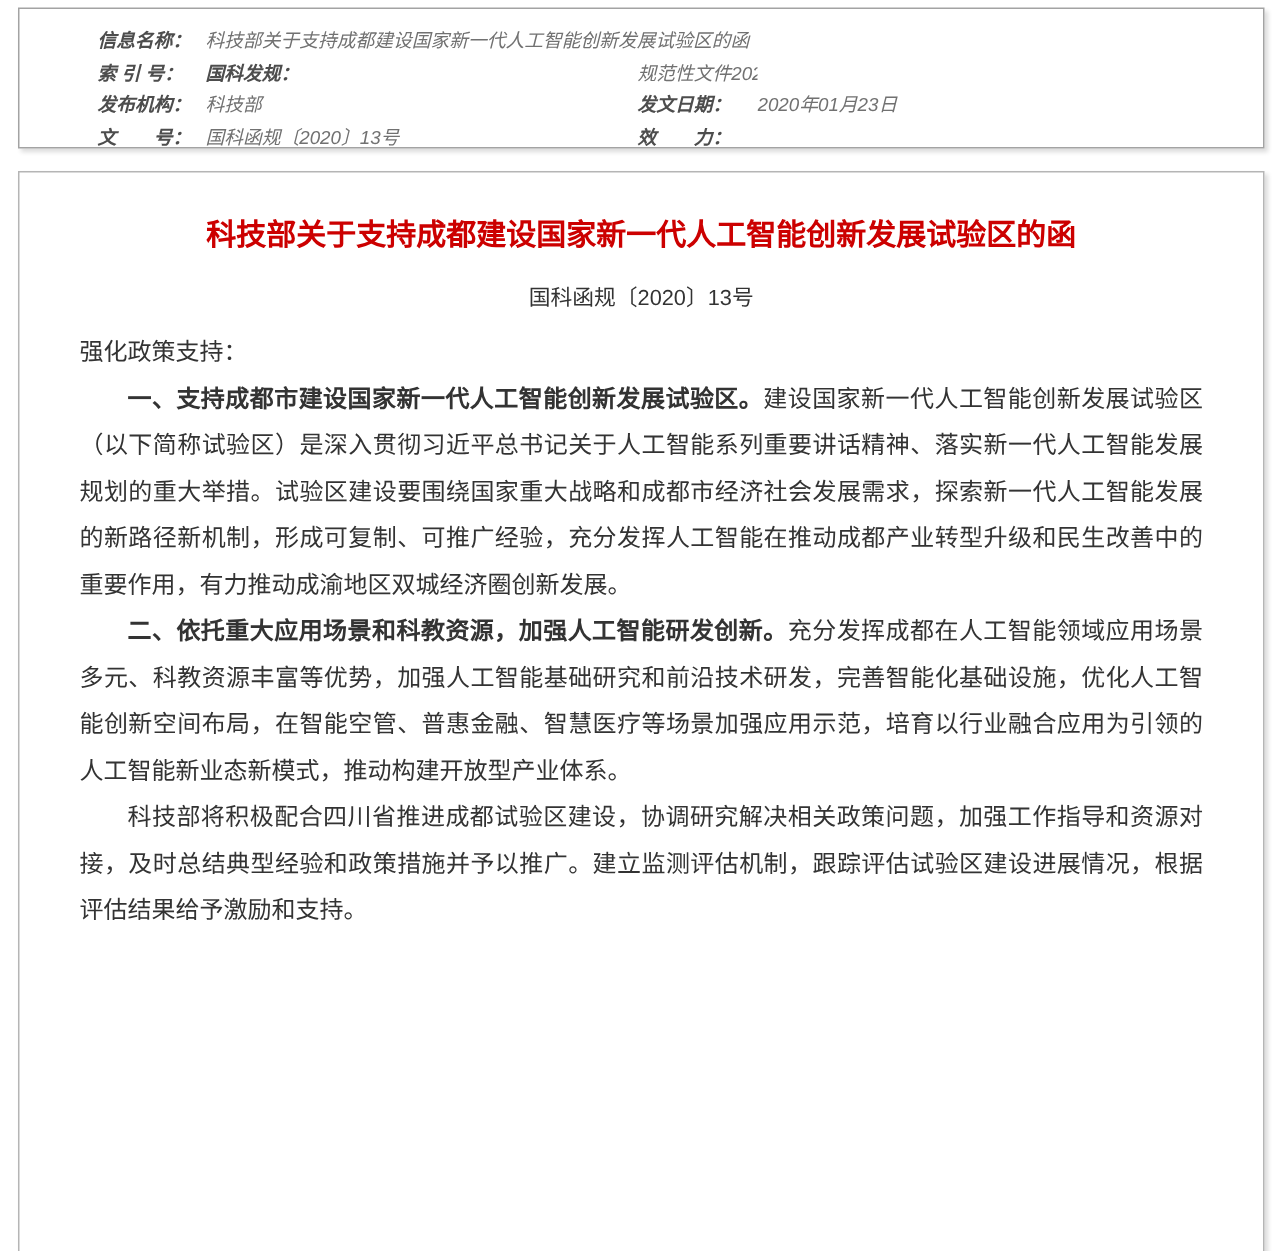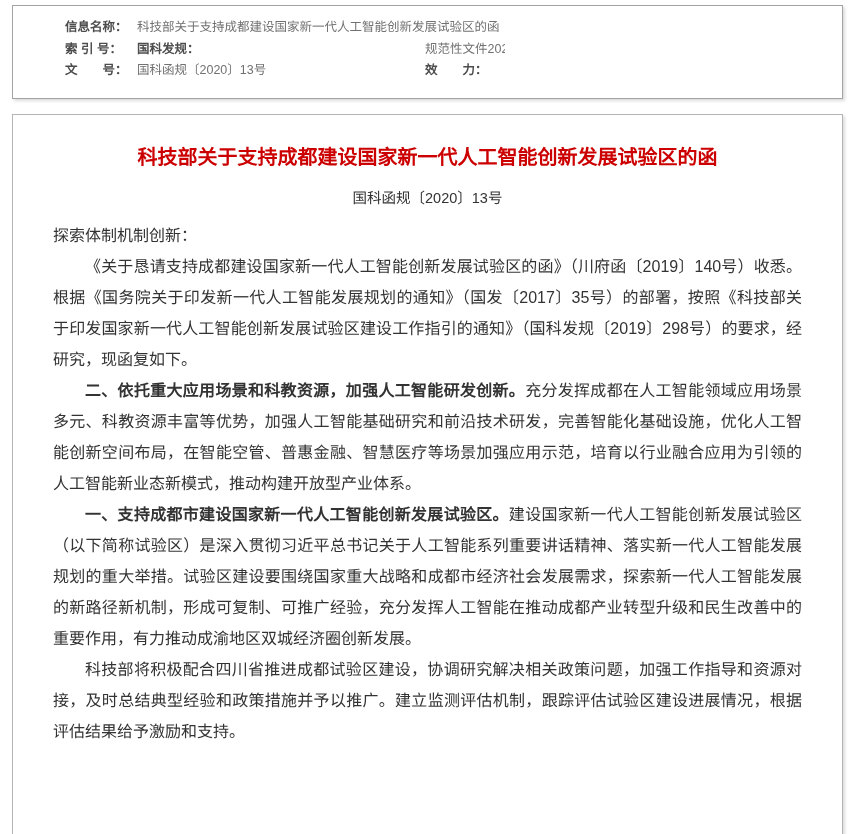--- a/index.html
+++ b/index.html
@@ -26,20 +26,21 @@
     padding: 11px 10px 0 52px;
     font-size: 12.5px;
   }
   .meta-row {
     display: grid;
     grid-template-columns: 72px 288px 80px auto;
     align-items: baseline;
     height: 21.5px;
     line-height: 21.5px;
     white-space: nowrap;
+    font-style: italic;
   }
   .meta-label {
     font-weight: bold;
     color: #4d4d4d;
   }
   .meta-value {
     color: #717171;
     overflow: hidden;
   }
   .meta-value.span-rest { grid-column: 2 / 5; }
@@ -82,31 +83,36 @@
   <div class="meta-row">
     <span class="meta-label">信息名称：</span>
     <span class="meta-value span-rest">科技部关于支持成都建设国家新一代人工智能创新发展试验区的函</span>
   </div>
   <div class="meta-row">
     <span class="meta-label">索 引 号：</span>
     <span class="meta-label">国科发规：</span>
     <span class="meta-value">规范性文件2020</span>
   </div>
   <div class="meta-row">
+    <span class="meta-label">发布机构：</span>
+    <span class="meta-value">科技部</span>
+    <span class="meta-label">发文日期：</span>
+    <span class="meta-value">2020年01月23日</span>
+  </div>
+  <div class="meta-row">
     <span class="meta-label">文　　号：</span>
     <span class="meta-value">国科函规〔2020〕13号</span>
     <span class="meta-label">效　　力：</span>
     <span class="meta-value"></span>
   </div>
 </div>
 
 <div class="panel" id="doc-panel">
   <div class="doc-title">科技部关于支持成都建设国家新一代人工智能创新发展试验区的函</div>
   <div class="doc-number">国科函规〔2020〕13号</div>
   <div class="doc-body">
-    <p class="salutation">探索体制机制创新：</p>
-    <p class="para"><b class="lead"></b><span>《关于恳请支持成都建设国家新一代人工智能创新发展试验区的函》（川府函〔2019〕140号）收悉。根据《国务院关于印发新一代人工智能发展规划的通知》（国发〔2017〕35号）的部署，按照《科技部关于印发国家新一代人工智能创新发展试验区建设工作指引的通知》（国科发规〔2019〕298号）的要求，经研究，现函复如下。</span></p>
+    <p class="salutation">强化政策支持：</p>
+    <p class="para"><b class="lead">一、支持成都市建设国家新一代人工智能创新发展试验区。</b><span>建设国家新一代人工智能创新发展试验区（以下简称试验区）是深入贯彻习近平总书记关于人工智能系列重要讲话精神、落实新一代人工智能发展规划的重大举措。试验区建设要围绕国家重大战略和成都市经济社会发展需求，探索新一代人工智能发展的新路径新机制，形成可复制、可推广经验，充分发挥人工智能在推动成都产业转型升级和民生改善中的重要作用，有力推动成渝地区双城经济圈创新发展。</span></p>
     <p class="para"><b class="lead">二、依托重大应用场景和科教资源，加强人工智能研发创新。</b><span>充分发挥成都在人工智能领域应用场景多元、科教资源丰富等优势，加强人工智能基础研究和前沿技术研发，完善智能化基础设施，优化人工智能创新空间布局，在智能空管、普惠金融、智慧医疗等场景加强应用示范，培育以行业融合应用为引领的人工智能新业态新模式，推动构建开放型产业体系。</span></p>
-    <p class="para"><b class="lead">一、支持成都市建设国家新一代人工智能创新发展试验区。</b><span>建设国家新一代人工智能创新发展试验区（以下简称试验区）是深入贯彻习近平总书记关于人工智能系列重要讲话精神、落实新一代人工智能发展规划的重大举措。试验区建设要围绕国家重大战略和成都市经济社会发展需求，探索新一代人工智能发展的新路径新机制，形成可复制、可推广经验，充分发挥人工智能在推动成都产业转型升级和民生改善中的重要作用，有力推动成渝地区双城经济圈创新发展。</span></p>
     <p class="para"><b class="lead"></b><span>科技部将积极配合四川省推进成都试验区建设，协调研究解决相关政策问题，加强工作指导和资源对接，及时总结典型经验和政策措施并予以推广。建立监测评估机制，跟踪评估试验区建设进展情况，根据评估结果给予激励和支持。</span></p>
 
   </div>
 </div>
 
 </body></html>

